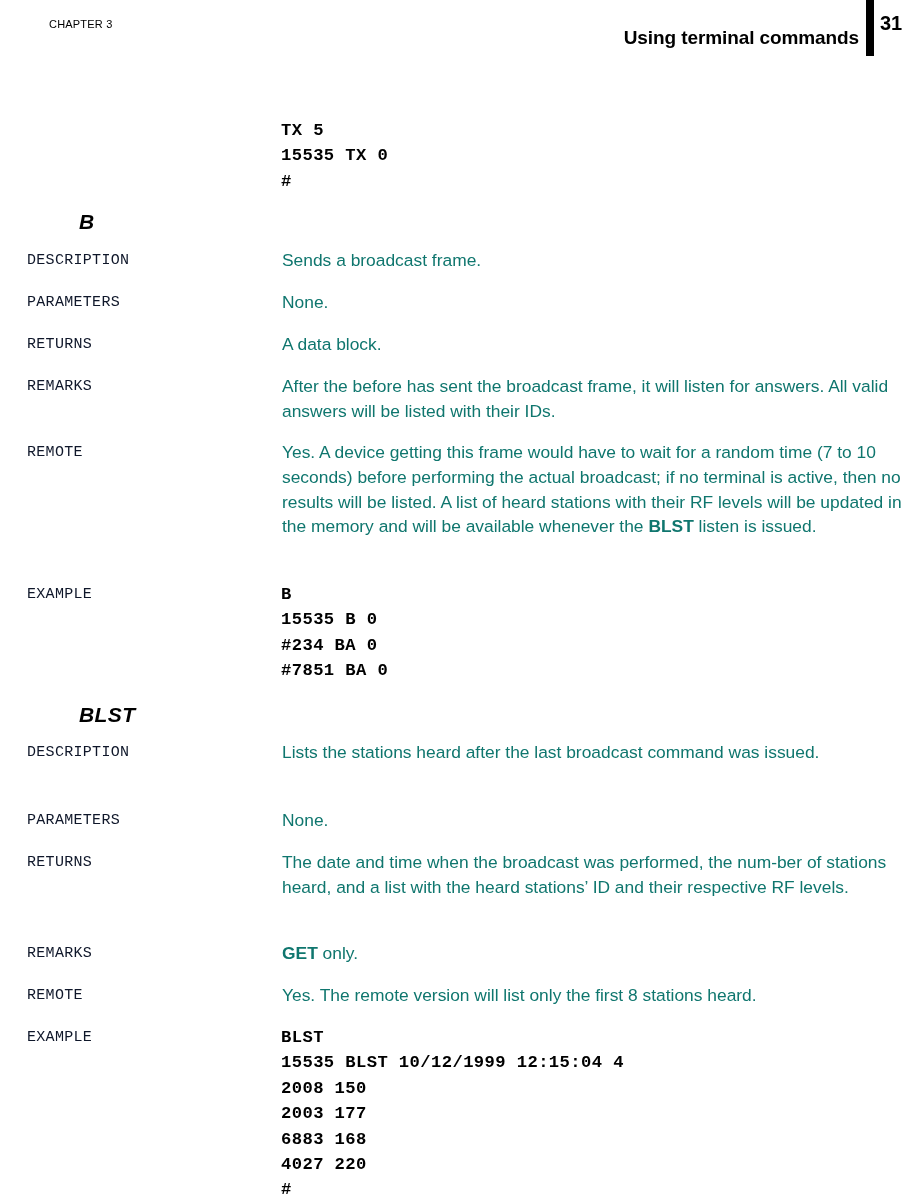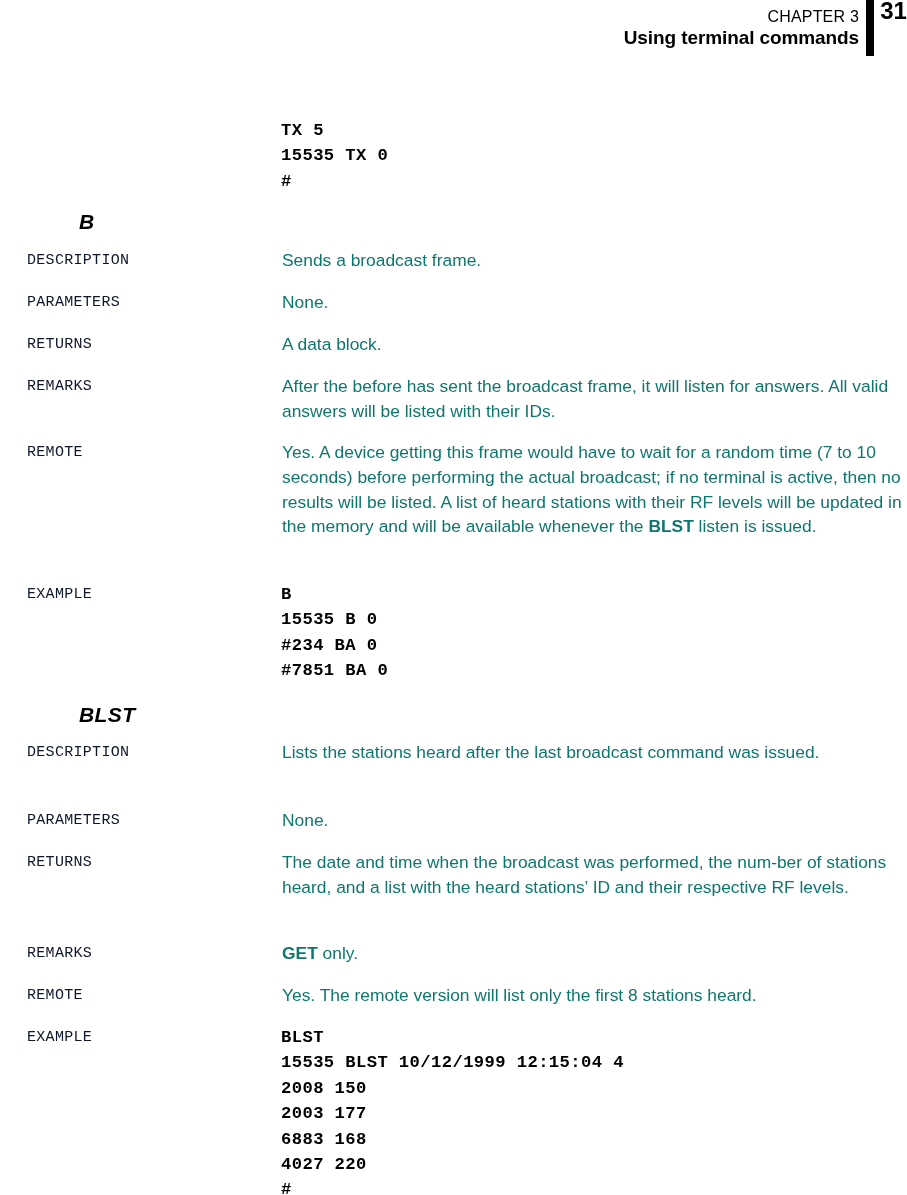--- a/index.html
+++ b/index.html
@@ -28,48 +28,47 @@
     position: absolute;
     left: 866px;
     top: 0px;
     width: 8px;
     height: 56px;
     background: #000000;
   }
   .header-chapter {
     position: absolute;
     right: 48px;
-    top: 6px;
+    top: 13px;
     width: 810px;
-    text-align: right;
-    font-size: 16px;
+    font-size: 11px;
     font-weight: 400;
     letter-spacing: 0.2px;
     line-height: 22px;
     color: #000000;
   }
   .header-title {
     position: absolute;
     right: 48px;
     top: 26px;
     width: 810px;
     text-align: right;
     font-size: 19px;
     font-weight: 700;
     letter-spacing: -0.1px;
     line-height: 24px;
     color: #000000;
   }
   .header-pagenum {
     position: absolute;
     left: 880px;
-    top: 0px;
+    top: 12px;
     width: 27px;
-    text-align: center;
-    font-size: 24px;
+    text-align: left;
+    font-size: 20px;
     font-weight: 700;
     line-height: 22px;
     color: #000000;
   }
 
   
   .page-body {
     position: absolute;
     left: 0;
     top: 0;

